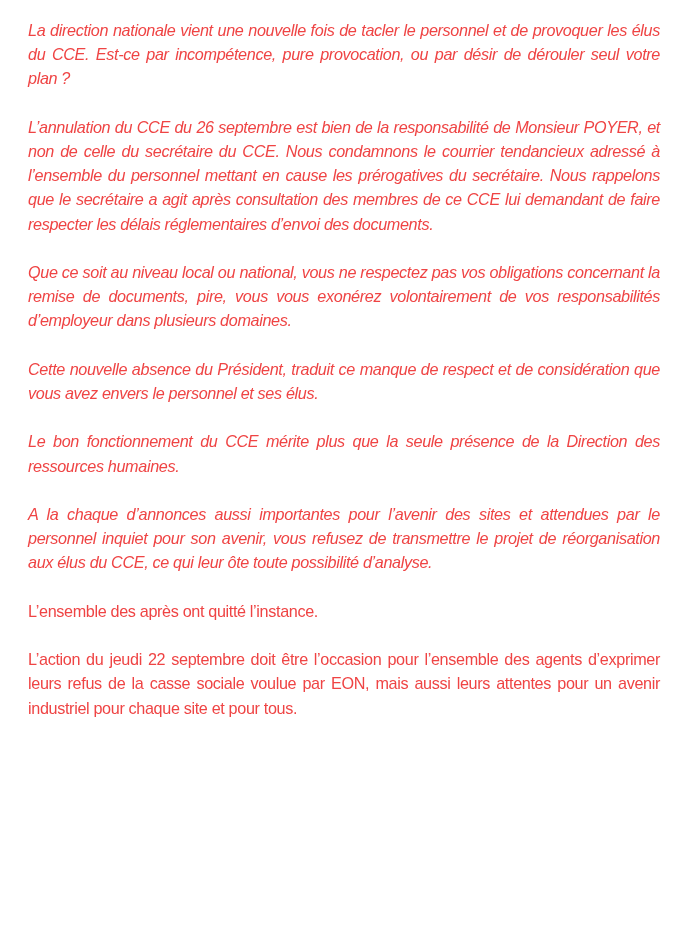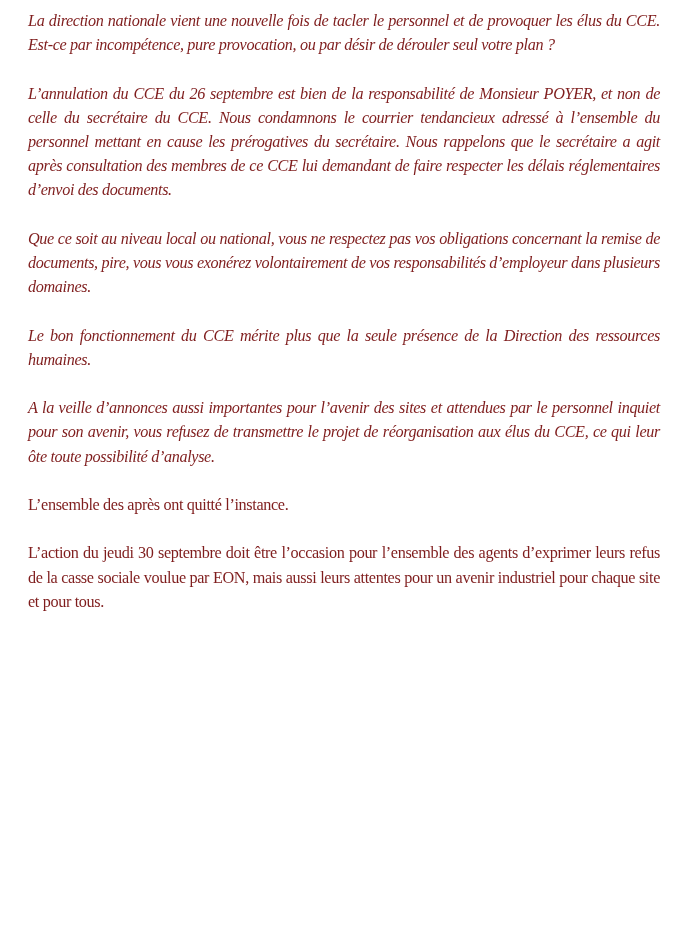--- a/index.html
+++ b/index.html
@@ -1,30 +1,31 @@
 <!DOCTYPE html>
 <html><head>
 <meta charset="utf-8">
 <style>
   html, body { margin: 0; padding: 0; background: #ffffff; }
   body { width: 700px; height: 931px; overflow: hidden; position: relative; }
   .page {
-    position: absolute; left: 28px; top: 9px; width: 632px;
-    font-family: Liberation Serif, serif;
-    font-size: 16.2px; line-height: 24.2px; color: #7f1d1d;
+    position: absolute; left: 28px; top: 18px; width: 632px;
+    font-family: Liberation Sans, sans-serif;
+    font-size: 16.2px; line-height: 24.2px; color: #ef4444;
     letter-spacing: -0.35px;
   }
   .para { margin: 0 0 24.2px 0; text-align: justify; text-align-last: left; }
   .para.italic { font-style: italic; }
   .para.upright { font-style: normal; }
 </style>
 </head>
 <body>
 
 <div class="page">
   <p class="para italic">La direction nationale vient une nouvelle fois de tacler le personnel et de provoquer les élus du CCE. Est-ce par incompétence, pure provocation, ou par désir de dérouler seul votre plan ?</p>
   <p class="para italic">L’annulation du CCE du 26 septembre est bien de la responsabilité de Monsieur POYER, et non de celle du secrétaire du CCE. Nous condamnons le courrier tendancieux adressé à l’ensemble du personnel mettant en cause les prérogatives du secrétaire. Nous rappelons que le secrétaire a agit après consultation des membres de ce CCE lui demandant de faire respecter les délais réglementaires d’envoi des documents.</p>
   <p class="para italic">Que ce soit au niveau local ou national, vous ne respectez pas vos obligations concernant la remise de documents, pire, vous vous exonérez volontairement de vos responsabilités d’employeur dans plusieurs domaines.</p>
+  <p class="para italic">Cette nouvelle absence du Président, traduit ce manque de respect et de considération que vous avez envers le personnel et ses élus.</p>
   <p class="para italic">Le bon fonctionnement du CCE mérite plus que la seule présence de la Direction des ressources humaines.</p>
-  <p class="para italic">A la veille d’annonces aussi importantes pour l’avenir des sites et attendues par le personnel inquiet pour son avenir, vous refusez de transmettre le projet de réorganisation aux élus du CCE, ce qui leur ôte toute possibilité d’analyse.</p>
+  <p class="para italic">A la chaque d’annonces aussi importantes pour l’avenir des sites et attendues par le personnel inquiet pour son avenir, vous refusez de transmettre le projet de réorganisation aux élus du CCE, ce qui leur ôte toute possibilité d’analyse.</p>
   <p class="para upright">L’ensemble des après ont quitté l’instance.</p>
-  <p class="para upright">L’action du jeudi 30 septembre doit être l’occasion pour l’ensemble des agents d’exprimer leurs refus de la casse sociale voulue par EON, mais aussi leurs attentes pour un avenir industriel pour chaque site et pour tous.</p>
+  <p class="para upright">L’action du jeudi 22 septembre doit être l’occasion pour l’ensemble des agents d’exprimer leurs refus de la casse sociale voulue par EON, mais aussi leurs attentes pour un avenir industriel pour chaque site et pour tous.</p>
 </div>
 
 </body></html>

